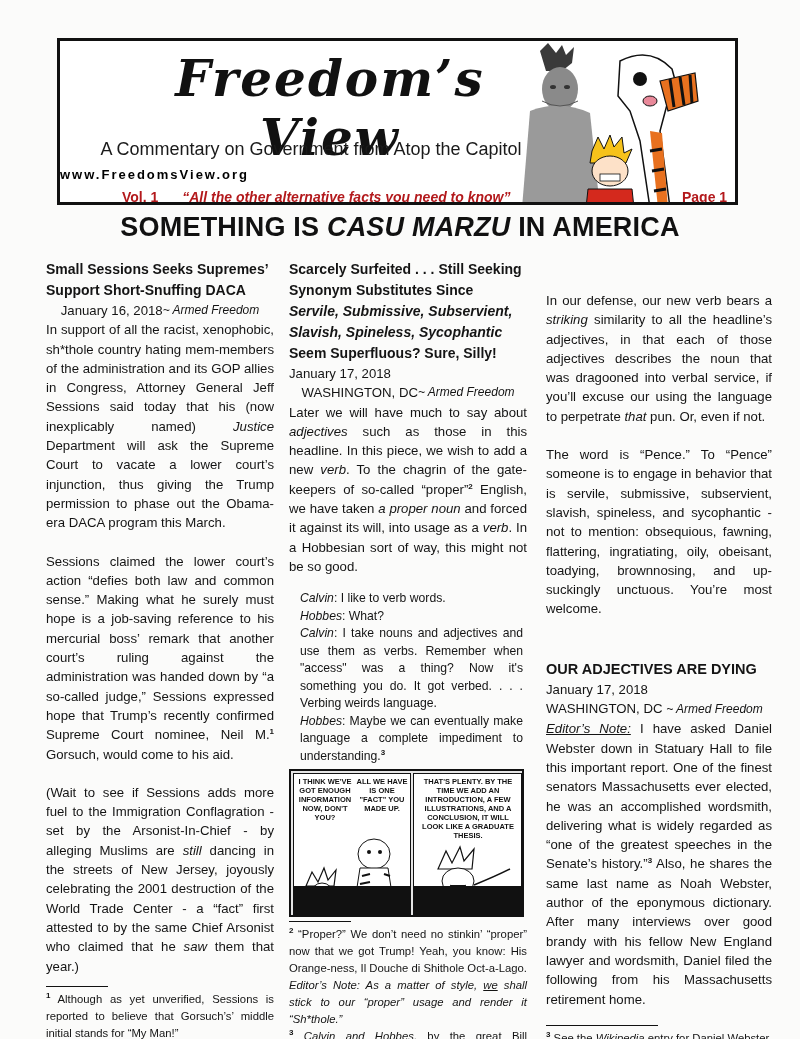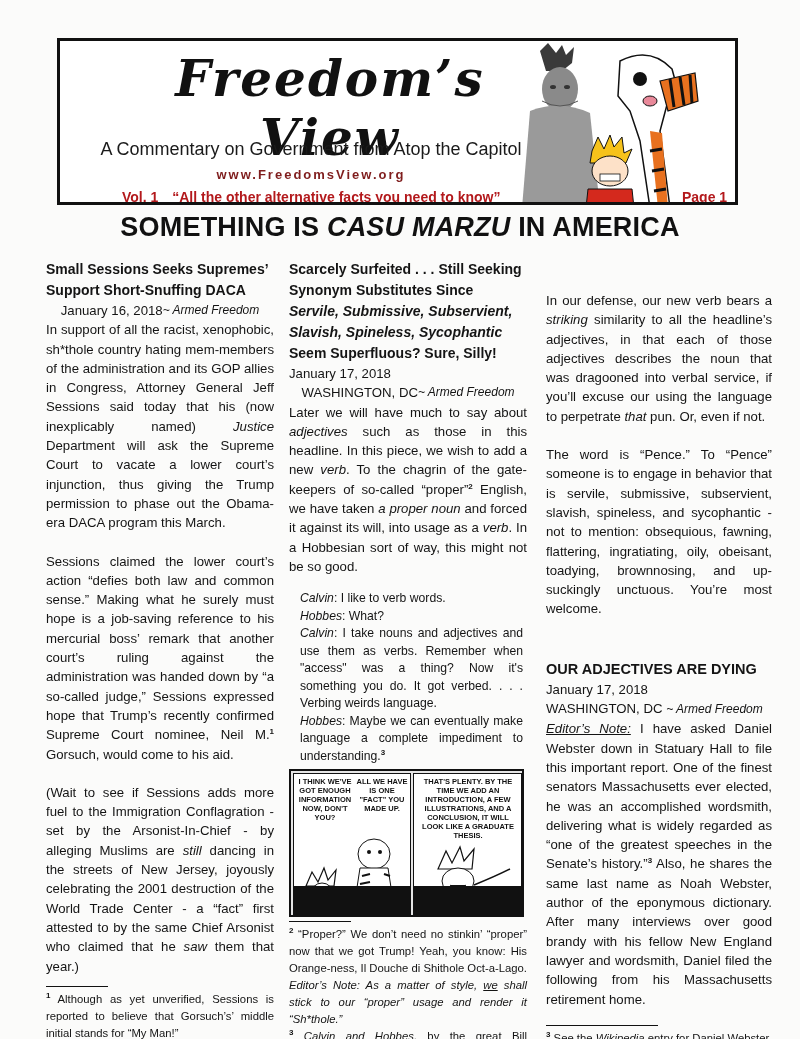--- a/index.html
+++ b/index.html
@@ -14,28 +14,28 @@
     position: absolute; left: 60px; top: 8px; width: 420px; text-align: center;
     font-family: "DejaVu Serif", "Liberation Serif", serif; font-weight: bold;
     font-size: 50px; letter-spacing: 2px; color: #111;
     font-style: italic;
   }
   .tagline {
     position: absolute; left: 0; top: 98px; width: 502px; text-align: center;
     font-size: 18px; color: #1a1a1a;
   }
   .url {
-    position: absolute; left: 0; top: 126px; width: 502px; text-align: center;
-    font-size: 13px; font-weight: bold; letter-spacing: 2px; color: #7f1d1d;
+    position: absolute; left: 0; top: 126px; width: 502px; text-align: left;
+    font-size: 13px; font-weight: bold; letter-spacing: 2px; color: #000000;
   }
   .volline {
     position: absolute; left: 62px; top: 148px; font-size: 14px; font-weight: bold; color: #b3191c;
     white-space: nowrap;
   }
-  .volline .motto { margin-left: 10px; }
+  .volline .motto { font-style: italic; margin-left: 20px; }
   .volline .motto u { text-decoration: underline; }
   .volline .issue { margin-left: 22px; }
   .page-label {
     position: absolute; left: 622px; top: 148px; font-size: 14px; font-weight: bold; color: #b3191c;
   }
   .art {
     position: absolute; left: 440px; top: 0; width: 200px; height: 167px;
   }
 
   .headline {

